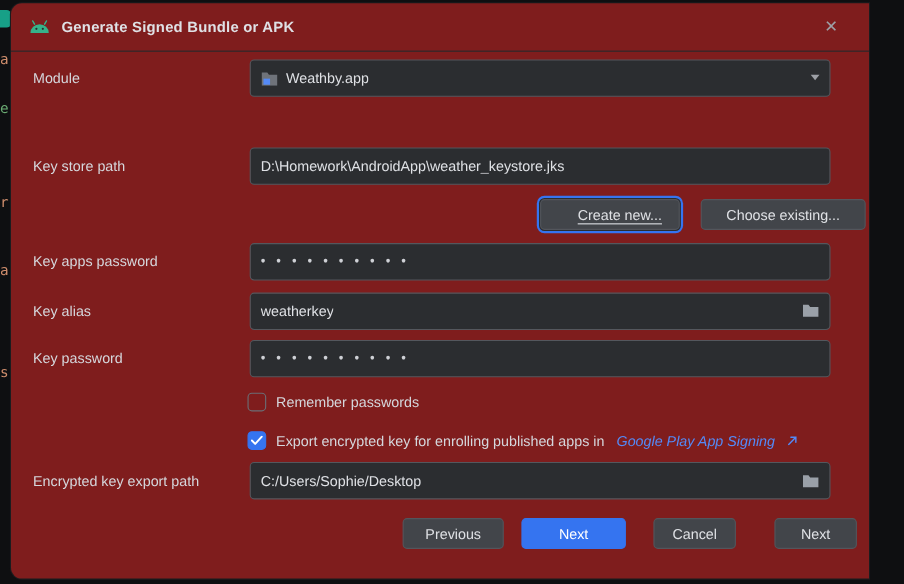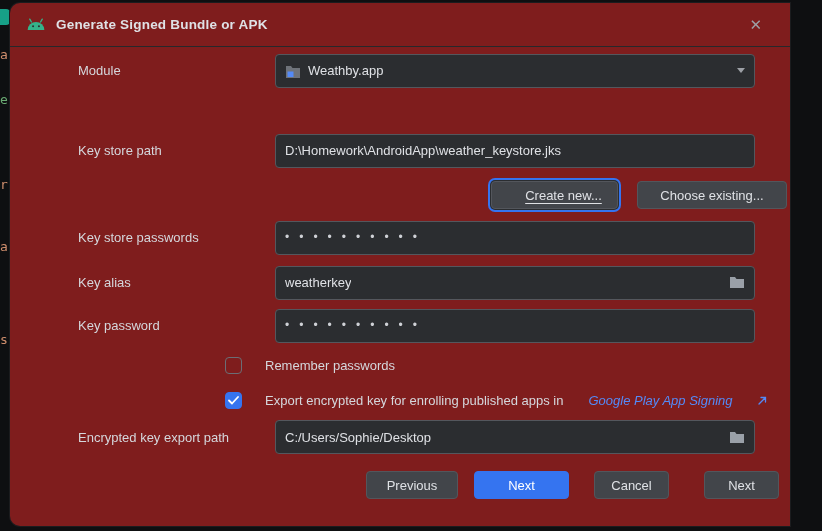--- a/index.html
+++ b/index.html
@@ -20,39 +20,39 @@
   .titlebar { position:absolute; left:0; top:0; right:0; height:44px;
     display:flex; align-items:center; padding:0 16px;
     border-bottom:1px solid #26282b; }
   .android-icon { display:inline-flex; margin-right:10px; }
   .title { color:#dfe1e5; font-size:13.5px; font-weight:600; letter-spacing:.2px; }
   .close { position:absolute; right:28px; top:12px; color:#9da0a6; font-size:15px;
     cursor:pointer; line-height:20px; }
 
   .row { position:absolute; left:20px; right:35px; height:27px;
     display:flex; align-items:center; }
-  .lbl { width:197px; flex:0 0 197px; color:#d5d7dc; font-size:13px;margin-left:48px; }
+  .lbl { width:197px; flex:0 0 197px; color:#d5d7dc; font-size:13px; }
   .field { flex:1; height:27px; border:1px solid #54575d; border-radius:4px;
     background:#2b2d30; display:flex; align-items:center; padding:16px 9px;
     color:#dfe1e5; font-size:13px; gap:7px; }
   .field .val { white-space:nowrap; overflow:hidden; }
   .caret { margin-left:auto; width:0; height:0; border-left:4.5px solid transparent;
     border-right:4.5px solid transparent; border-top:5.5px solid #9da0a6; }
   .browse { margin-left:auto; display:inline-flex; cursor:pointer; }
   .dots { font-size:12px; letter-spacing:10px; color:#cfd1d6; line-height:27px; }
 
   .btn { position:absolute; height:28px; border-radius:4px; background:#42454a;
     border:1px solid #53565c; color:#dfe1e5; font-size:13px; display:flex;
     align-items:center; justify-content:center; cursor:pointer; }
   .btn.primary { background:#3574F0; border-color:#3574F0; color:#ffffff; }
   .btn.focused { box-shadow:0 0 0 1px #2b2d30, 0 0 0 3px #3574F0; }
   .underlined { text-decoration:underline; text-underline-offset:3px;margin-left:18px; }
 
   .chk-row { position:absolute; left:215px; height:18px; display:flex;
-    align-items:center; gap:23px; }
+    align-items:center; gap:9px; }
   .checkbox { width:17px; height:17px; border-radius:4px; border:1px solid #6b6e75;
     background:transparent; display:inline-flex; align-items:center;
     justify-content:center; cursor:pointer; flex:0 0 17px; }
   .checkbox.checked { background:#3574F0; border-color:#3574F0; }
   .chk-label { color:#d5d7dc; font-size:13px; white-space:nowrap; }
   .link { color:#548AF7; font-size:13px; text-decoration:none; cursor:pointer;
     margin-left:2px; white-space:nowrap;font-style:italic; }
   .ext-icon { display:inline-flex; margin-left:2px; }
 </style>
 </head>
@@ -105,21 +105,21 @@
   </div>
 
   <div class="btn focused" style="left:481px;top:178px;width:127px">
     <span class="underlined">Create new...</span>
   </div>
   <div class="btn" style="left:627px;top:178px;width:150px">
     <span>Choose existing...</span>
   </div>
 
   <div class="row" style="top:221px">
-    <label class="lbl">Key store passwords</label>
+    <label class="lbl">Key apps password</label>
     <div class="field">
       <span class="dots">••••••••••</span>
     </div>
   </div>
 
   <div class="row" style="top:266px">
     <label class="lbl">Key alias</label>
     <div class="field">
       <span class="val">weatherkey</span>
       <span class="browse">

